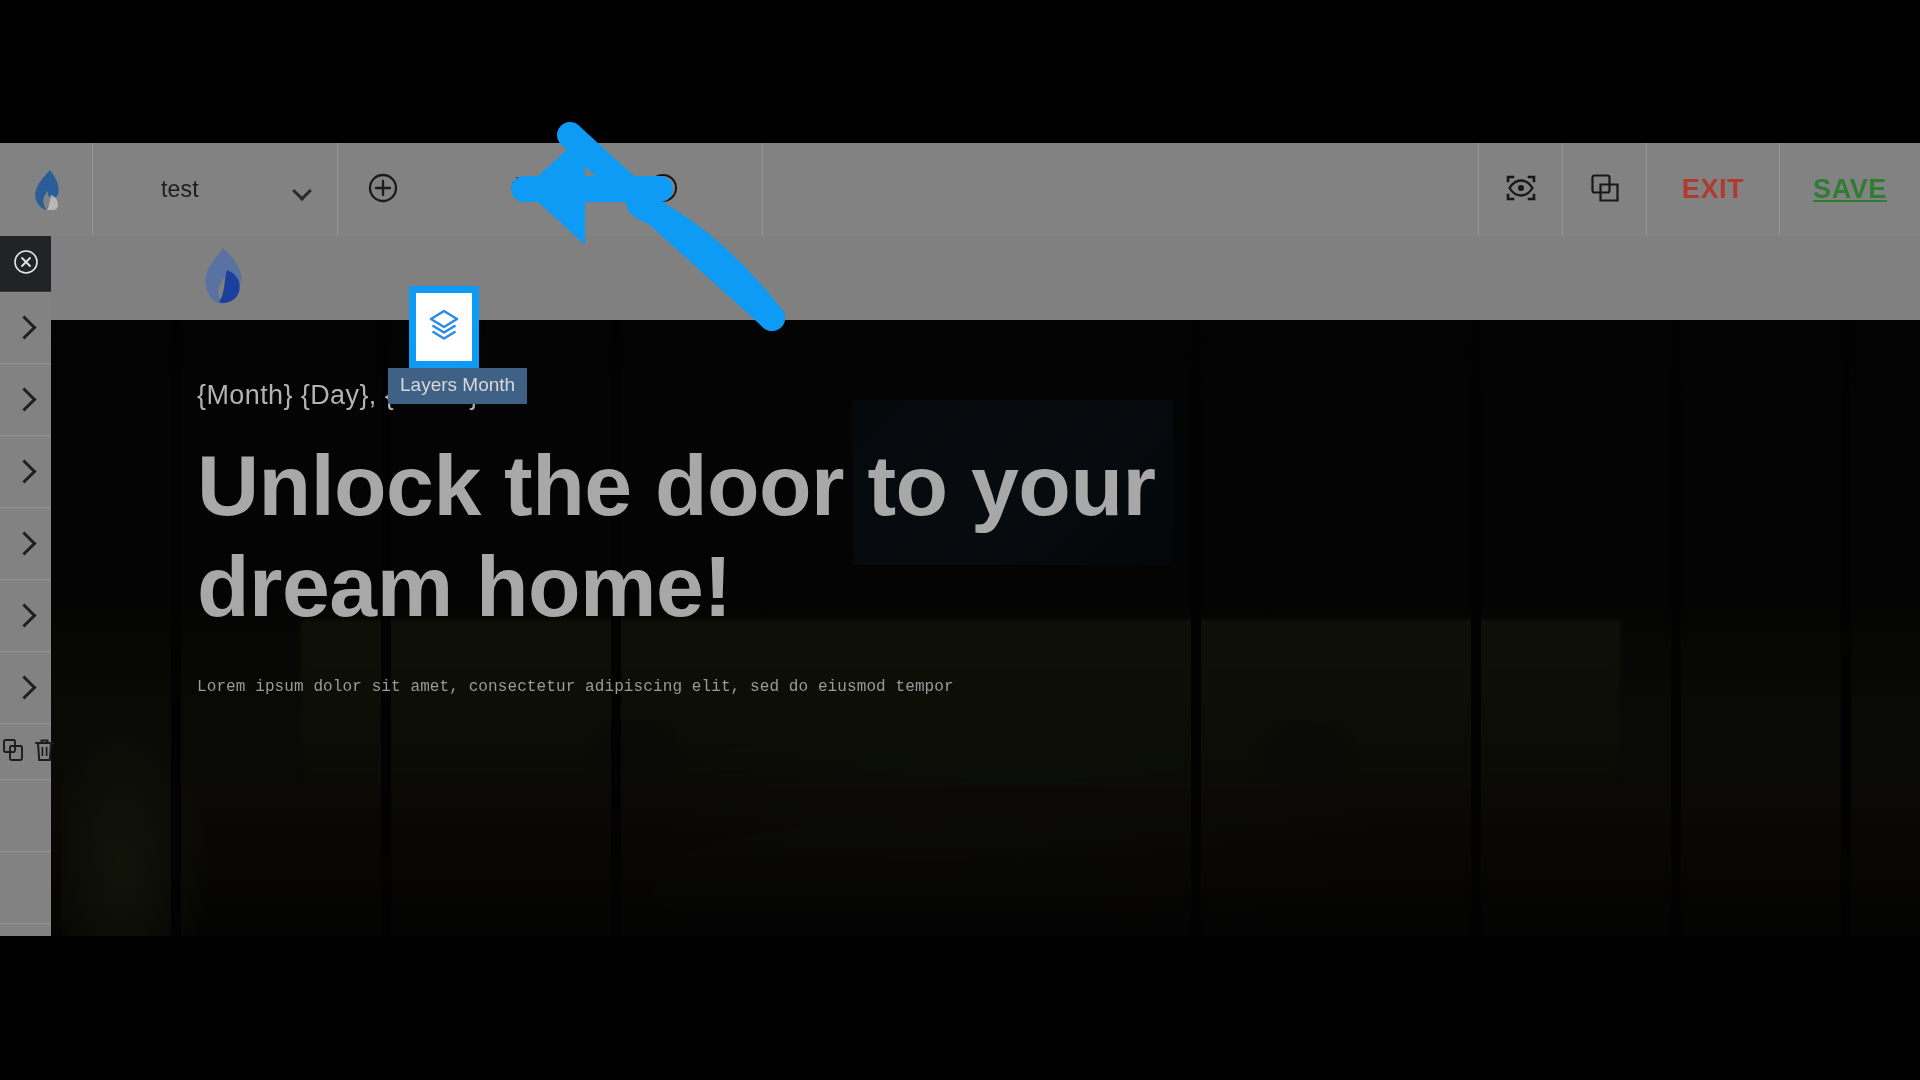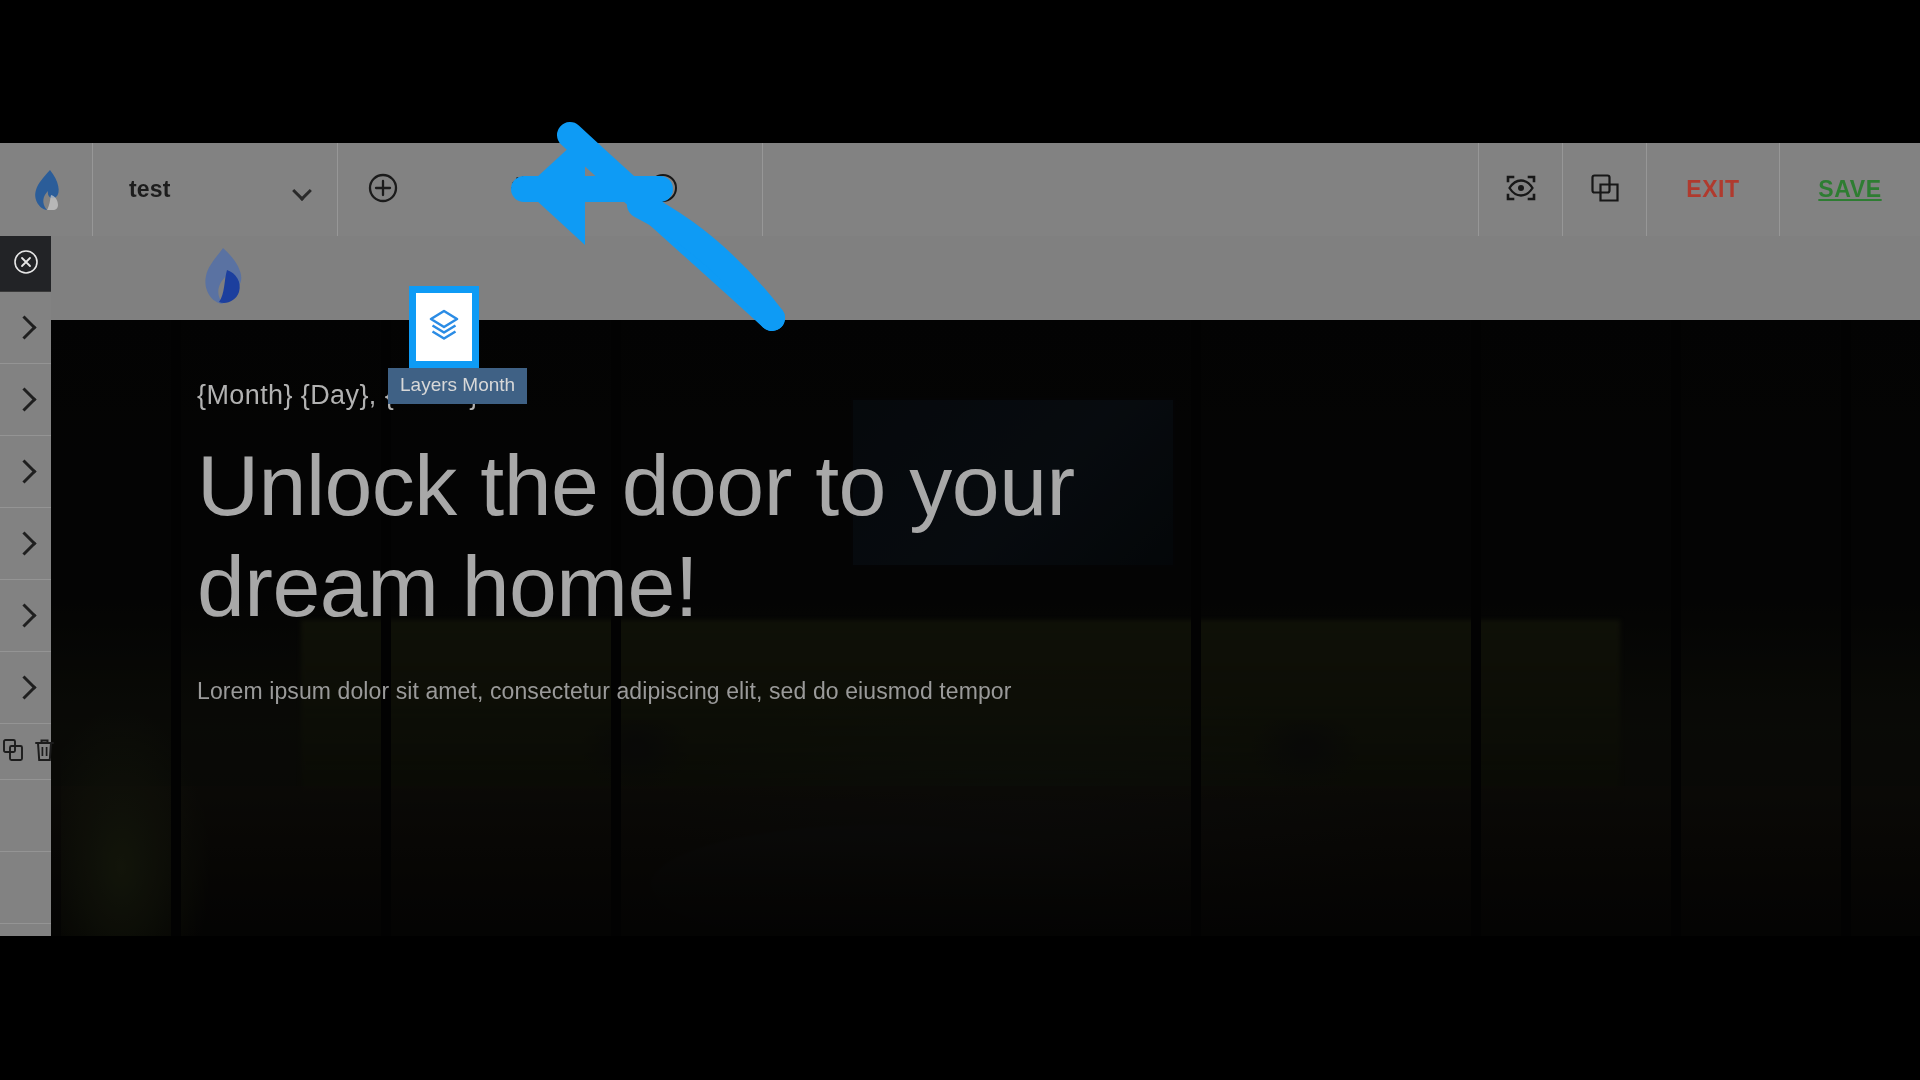--- a/index.html
+++ b/index.html
@@ -57,23 +57,24 @@
   .tb-logo { width: 93px; }
   .tb-logo svg { width: 36px; height: 42px; display:block; }
 
   .tb-project {
     width: 245px;
     justify-content: space-between;
     padding: 0 26px 0 36px;
   }
   .tb-project .proj-name {
     font-size: 23px;
-    font-weight: bold;
+    font-weight: normal;
     color: #1d1d1d;
     letter-spacing: .2px;
+    margin-left: 32px;
   }
 
   .chev {
     width: 18px; height: 11px;
     position: relative;
   }
   .chev::before {
     content: "";
     position: absolute;
     left: 2px; top: 0px;
@@ -110,21 +111,21 @@
   }
   .tb-undo .undo-label {
     font-size: 23px;
     font-weight: bold;
     color: #1d1d1d;
   }
 
   .tb-sq { width: 84px; }
   .tb-exit, .tb-save {
     width: 133px;
-    font-size: 23px;
+    font-size: 27px;
     font-weight: bold;
     letter-spacing: .6px;
   }
   .tb-exit { color: #b03a2e; }
   .tb-save { color: #2e7d32; border-right: none; width: 140px; text-decoration: underline;}
 
   
   .layers-highlight {
     position: absolute;
     left: 409px;
@@ -298,29 +299,30 @@
   }
   .hero-date {
     font-size: 27px;
     color: #b2b2b2;
     letter-spacing: .4px;
     margin-bottom: 24px;
   }
   .hero-title {
     font-size: 86px;
     line-height: 1.18;
-    font-weight: normal;
+    font-weight: bold;
     color: #a8a8a8;
     letter-spacing: -.5px;
     margin: 0 0 40px 0;
   }
   .hero-sub {
-    font-size: 23px;
+    font-size: 16px;
     color: #9a9a9a;
     letter-spacing: .1px;
+    font-family: Liberation Mono, monospace;
   }
 
   
   #annotation {
     position: absolute;
     left: 0; top: 0;
     width: 1920px; height: 1080px;
     pointer-events: none;
     z-index: 70;
   }

